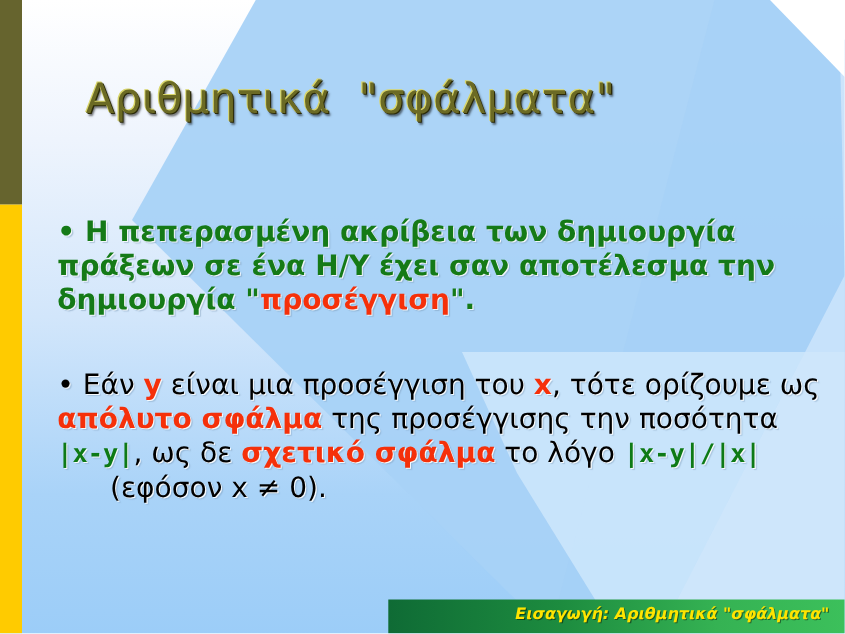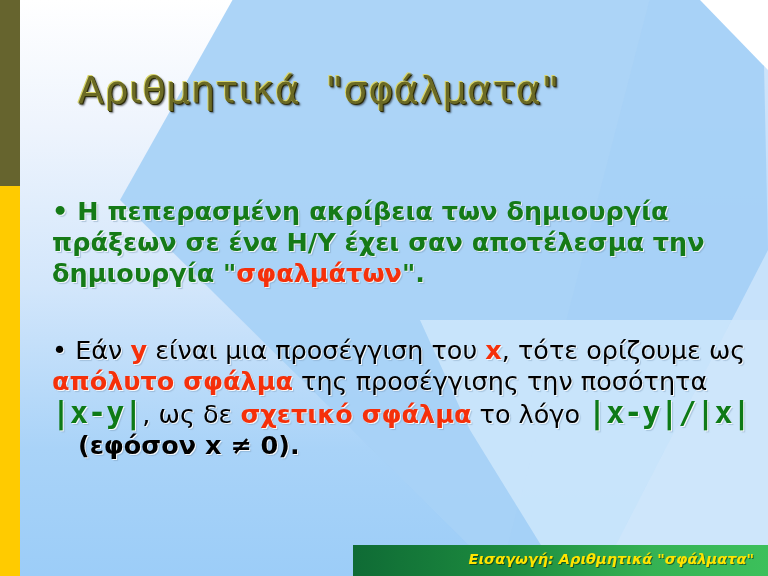--- a/index.html
+++ b/index.html
@@ -82,24 +82,24 @@
     color: #000000;
     font-weight: normal;
     text-shadow: 1px 1px 0 rgba(255,255,255,0.9), 2px 2px 1px rgba(120,150,180,0.4);
   }
   .red { color: #f5300a; }
   .red-b { color: #f5300a; font-weight: bold; }
   .mono {
     font-family: "DejaVu Sans Mono", monospace;
     font-weight: bold;
     color: #0e7a16;
-    font-size: 30px;
+    font-size: 23px;
     letter-spacing: 0px;
   }
-  .plain-blk { color: #000000; font-weight: bold; }
+  .plain-blk { color: #000000; font-weight: normal; margin-left: 48px; }
   .gap { display: inline-block; width: 26px; }
 
   
   .footer {
     position: absolute;
     left: 353px;
     top: 545px;
     width: 415px;
     height: 31px;
     background: linear-gradient(to right, #0f6b35 0%, #1d8c3f 38%, #35b253 72%, #3cc05b 100%);
@@ -133,21 +133,21 @@
       <polygon points="700,0 768,0 768,70" fill="#ffffff"></polygon>
     </svg>
   </div>
 
   <div class="side-bar side-bar-top"></div>
   <div class="side-bar side-bar-bottom"></div>
 
   <div class="title">Αριθμητικά  "σφάλματα"</div>
 
   <div class="body-block para p1">
-    <span>•</span><span> Η πεπερασμένη ακρίβεια των δημιουργία πράξεων σε ένα Η/Υ έχει σαν αποτέλεσμα την δημιουργία "</span><span class="red">σφαλμάτων</span><span>".</span>
+    <span>•</span><span> Η πεπερασμένη ακρίβεια των δημιουργία πράξεων σε ένα Η/Υ έχει σαν αποτέλεσμα την δημιουργία "</span><span class="red">προσέγγιση</span><span>".</span>
   </div>
 
   <div class="body-block para p2">
     <span>•</span><span> Εάν </span><span class="red-b">y</span><span> είναι μια προσέγγιση του </span><span class="red-b">x</span><span>, τότε ορίζουμε ως </span><span class="red-b">απόλυτο σφάλμα</span><span> της προσέγγισης την ποσότητα </span><span class="mono">|x-y|</span><span>, ως δε </span><span class="red-b">σχετικό σφάλμα</span><span> το λόγο </span><span class="mono">|x-y|/|x|</span><span class="gap"></span><span class="plain-blk">(εφόσον  x ≠ 0).</span>
   </div>
 
   <div class="footer">
     <div class="footer-text">Εισαγωγή: Αριθμητικά "σφάλματα"</div>
   </div>
 

